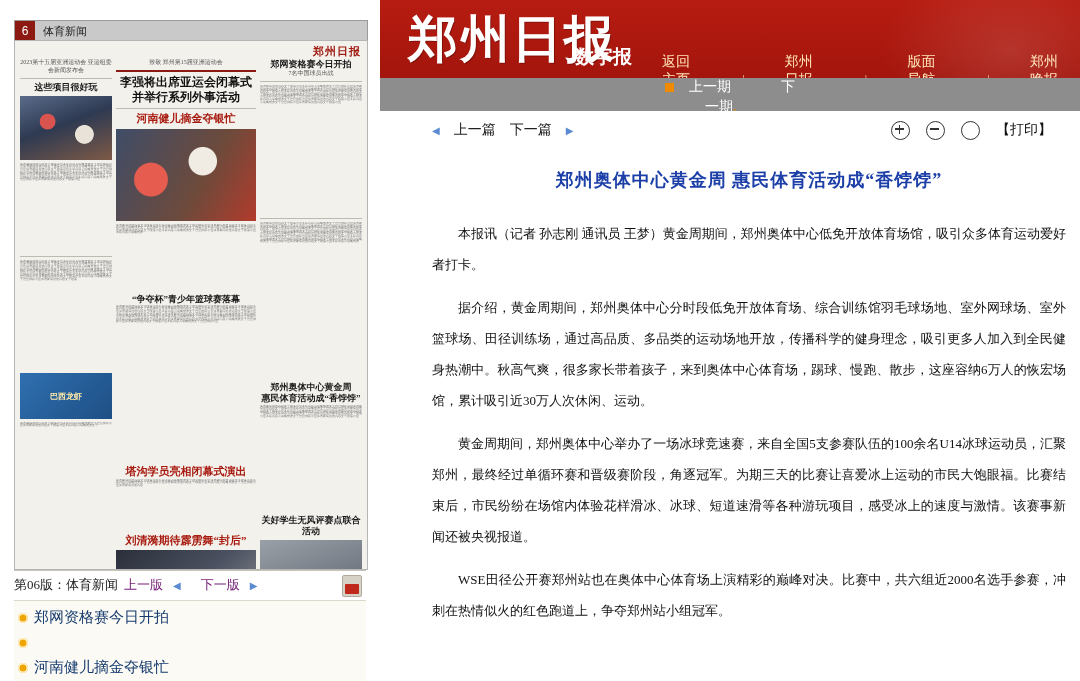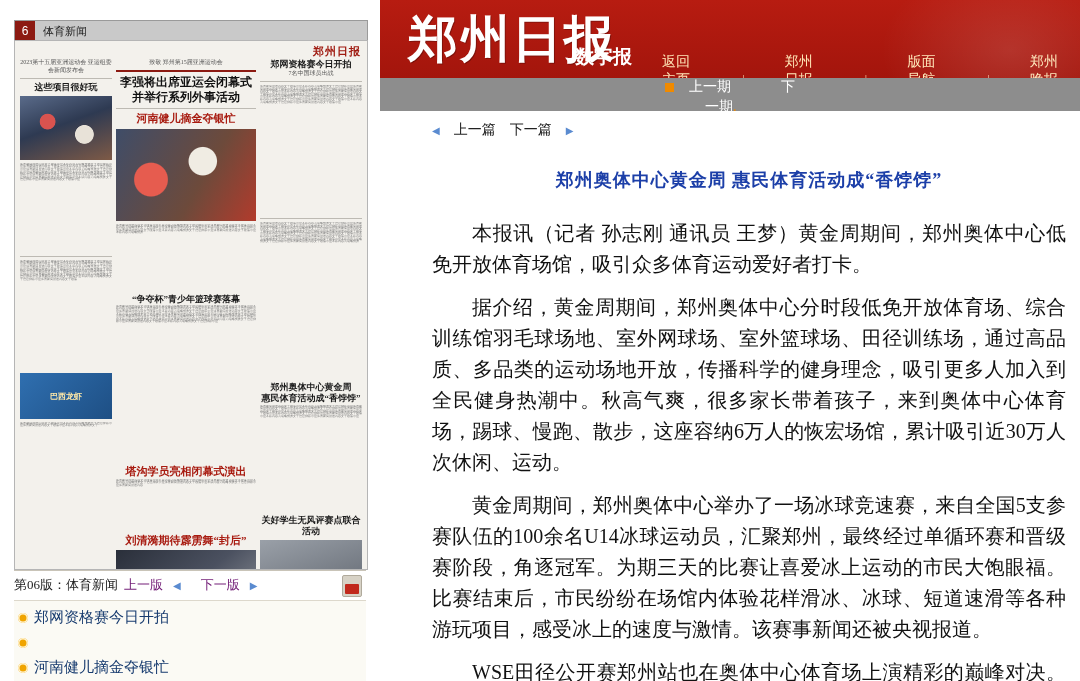--- a/index.html
+++ b/index.html
@@ -357,21 +357,21 @@
   }
   .art-title {
     text-align: center;
     font-size: 18px;
     color: #1c3fa8;
     font-weight: bold;
     margin: 10px 0 26px 0;
     letter-spacing: 1px;
   }
   .art-p {
-    font-size: 20px;
+    font-size: 13px;
     line-height: 31px;
     color: #111111;
     text-align: justify;
     text-indent: 2em;
     margin: 0 0 12px 0;
     font-family: "Liberation Serif", serif;
   }
 </style>
 </head>
 <body>
@@ -492,20 +492,26 @@
       </div>
     </div>
 
     <div class="toolbar">
       <div class="tb-left">
         <span class="tri-l">◀</span>
         <a class="tb-link">上一篇</a>
         <a class="tb-link">下一篇</a>
         <span class="tri-r">▶</span>
       </div>
+      <div class="tb-right">
+        <span class="circ-btn plus"></span>
+        <span class="circ-btn"></span>
+        <span class="circ-btn blank"></span>
+        <span class="print-btn">【打印】</span>
+      </div>
     </div>
 
     <div class="article">
       <div class="art-title">郑州奥体中心黄金周  惠民体育活动成“香饽饽”</div>
       <p class="art-p">本报讯（记者 孙志刚 通讯员 王梦）黄金周期间，郑州奥体中心低免开放体育场馆，吸引众多体育运动爱好者打卡。</p>
       <p class="art-p">据介绍，黄金周期间，郑州奥体中心分时段低免开放体育场、综合训练馆羽毛球场地、室外网球场、室外篮球场、田径训练场，通过高品质、多品类的运动场地开放，传播科学的健身理念，吸引更多人加入到全民健身热潮中。秋高气爽，很多家长带着孩子，来到奥体中心体育场，踢球、慢跑、散步，这座容纳6万人的恢宏场馆，累计吸引近30万人次休闲、运动。</p>
       <p class="art-p">黄金周期间，郑州奥体中心举办了一场冰球竞速赛，来自全国5支参赛队伍的100余名U14冰球运动员，汇聚郑州，最终经过单循环赛和晋级赛阶段，角逐冠军。为期三天的比赛让喜爱冰上运动的市民大饱眼福。比赛结束后，市民纷纷在场馆内体验花样滑冰、冰球、短道速滑等各种游玩项目，感受冰上的速度与激情。该赛事新闻还被央视报道。</p>
       <p class="art-p">WSE田径公开赛郑州站也在奥体中心体育场上演精彩的巅峰对决。比赛中，共六组近2000名选手参赛，冲刺在热情似火的红色跑道上，争夺郑州站小组冠军。</p>
     </div>
   </div>

